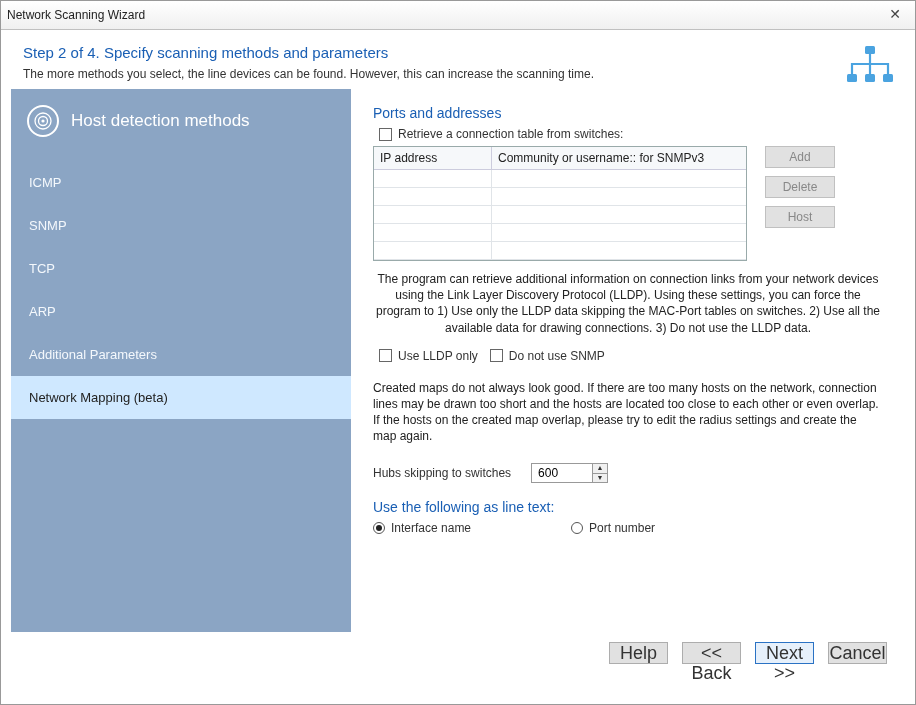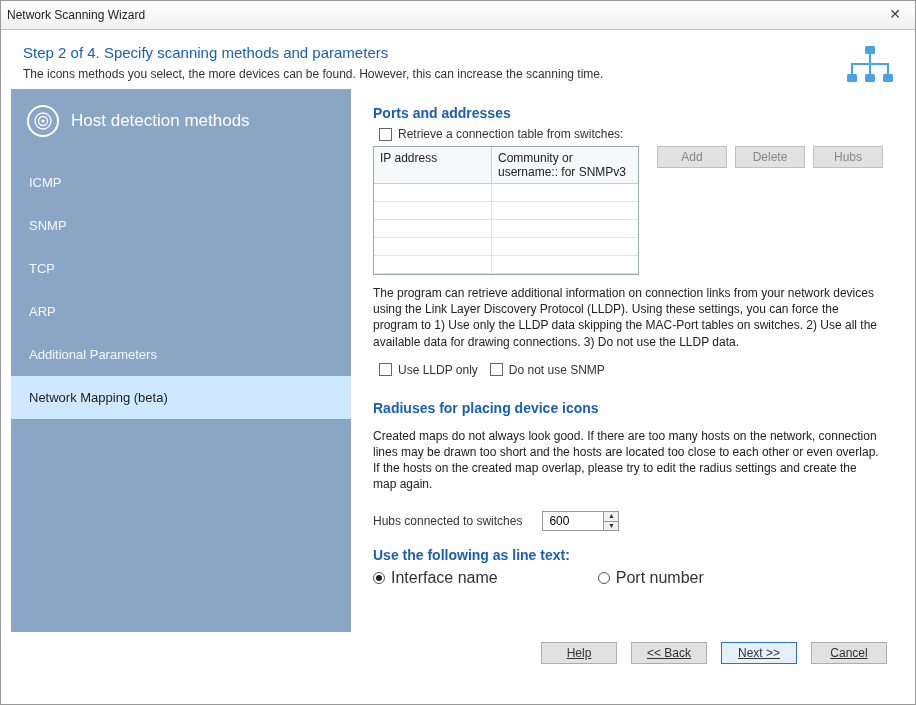--- a/index.html
+++ b/index.html
@@ -12,62 +12,62 @@
 .step-desc { font-size: 12px; color: #333; }
 .header-icon { position: absolute; right: 20px; top: 14px; }
 .body-area { display: flex; height: 543px; margin: 0 10px; }
 .sidebar { width: 340px; background: #8ba5c4; color: #fff; display: flex; flex-direction: column; }
 .sidebar-head { display: flex; align-items: center; gap: 12px; padding: 16px 16px 24px 16px; text-align: right; }
 .sidebar-head-icon { width: 32px; height: 32px; border: 2px solid #fff; border-radius: 50%; display: flex; align-items: center; justify-content: center; }
 .sidebar-head-title { font-size: 17px; color: #fff; }
 .sidebar-item { padding: 14px 18px; font-size: 13px; color: #f4f8fc; cursor: default; }
 .sidebar-item.active { background: #cfe8ff; color: #222; }
 .content { flex: 1; padding: 14px 22px 4px 22px; overflow: auto; }
-.section-title { color: #1a5fb4; font-size: 14px; margin: 2px 0 6px 0; font-weight: bold; }
+.section-title { color: #1a5fb4; font-size: 14px; margin: 2px 0 6px 0; }
 .checkbox-line { display: flex; align-items: center; gap: 6px; margin: 5px 6px; font-size: 12px; }
 .chk { width: 13px; height: 13px; border: 1px solid #666; background: #fff; display: inline-block; }
 .table-row { display: flex; }
-.table-side-btns { display: flex; flex-direction: row; gap: 8px; margin-left: 18px; }
+.table-side-btns { display: flex; flex-direction: column; gap: 8px; margin-left: 18px; }
 .table { border: 1px solid #9aa; width: 374px; }
 .th-row { display: flex; background: #f6f8fa; border-bottom: 1px solid #ccd; font-size: 12px; }
 .th { padding: 4px 6px; color: #222; }
 .th.ip { width: 118px; border-right: 1px solid #ccd; }
 .th.comm { flex: 1; }
 .td-row { display: flex; border-bottom: 1px solid #e0e4e8; height: 18px; }
 .td { padding: 2px 6px; }
 .td.ip { width: 118px; border-right: 1px solid #e0e4e8; }
 .td.comm { flex: 1; }
 .btn { width: 70px; height: 22px; background: #e1e1e1; border: 1px solid #c0c0c0; color: #888; text-align: center; line-height: 20px; font-size: 12px; cursor: default; }
-.lldp-para { font-size: 12px; color: #222; margin: 10px 0 8px 0; line-height: 1.35; }
+.lldp-para { font-size: 12px; color: #222; margin: 10px 0 8px 0; line-height: 1.35; text-align: center; }
 .lldp-checks { display: flex; }
 .sec2-para { font-size: 12px; color: #222; line-height: 1.35; margin: 12px 0 18px 0; }
 .hubs-line { display: flex; align-items: center; gap: 20px; font-size: 12px; margin-bottom: 16px; }
 .spinner { display: flex; align-items: center; }
 .spinner-input { width: 62px; height: 20px; border: 1px solid #999; padding: 2px 6px; font-size: 12px; text-align: left; }
 .spinner-btns { display: flex; flex-direction: column; border: 1px solid #999; border-left: none; }
 .spinner-btns div { width: 14px; height: 9px; font-size: 7px; line-height: 7px; text-align: center; background: #f0f0f0; color: #333; }
 .radio-line { display: flex; gap: 100px; margin-top: 6px; }
-.radio-item { display: flex; align-items: center; gap: 6px; font-size: 16px; }
+.radio-item { display: flex; align-items: center; gap: 6px; font-size: 12px; }
 .radio { width: 12px; height: 12px; border: 1px solid #555; border-radius: 50%; display: inline-flex; align-items: center; justify-content: center; }
 .radio.checked::after { content: ""; width: 6px; height: 6px; border-radius: 50%; background: #222; }
 .footer { display: flex; justify-content: flex-end; gap: 14px; padding: 10px 28px; }
-.fbtn { width: 76px; height: 22px; border: 1px solid #adadad; background: #e1e1e1; text-align: center; line-height: 20px; font-size: 12px; cursor: default; text-decoration: underline; }
+.fbtn { width: 59px; height: 22px; border: 1px solid #adadad; background: #e1e1e1; text-align: center; line-height: 20px; font-size: 18px; cursor: default; }
 .fbtn.primary { border: 1.5px solid #2a72c4; background: #e6f0fb; }
 </style>
 </head>
 <body>
 
 <div class="titlebar">
   <span class="titlebar-text">Network Scanning Wizard</span>
   <span class="close-x">✕</span>
 </div>
 
 <div class="header-area">
   <div class="step-title">Step 2 of 4. Specify scanning methods and parameters</div>
-  <div class="step-desc">The icons methods you select, the more devices can be found. However, this can increase the scanning time.</div>
+  <div class="step-desc">The more methods you select, the line devices can be found. However, this can increase the scanning time.</div>
   <div class="header-icon">
     <svg width="52" height="42" viewBox="0 0 52 42">
       <rect x="22" y="2" width="10" height="8" rx="1.5" fill="#4aa3e0"></rect>
       <rect x="4" y="30" width="10" height="8" rx="1.5" fill="#4aa3e0"></rect>
       <rect x="22" y="30" width="10" height="8" rx="1.5" fill="#4aa3e0"></rect>
       <rect x="40" y="30" width="10" height="8" rx="1.5" fill="#4aa3e0"></rect>
       <path d="M27 10 V20 M9 30 V20 H45 V30 M27 20 V30" stroke="#4aa3e0" stroke-width="2.2" fill="none"></path>
     </svg>
   </div>
 </div>
@@ -123,42 +123,41 @@
             <div class="td comm"></div>
           </div>
         <div class="td-row">
             <div class="td ip"></div>
             <div class="td comm"></div>
           </div>
       </div>
       <div class="table-side-btns">
         <div class="btn">Add</div>
         <div class="btn">Delete</div>
-        <div class="btn">Hubs</div>
+        <div class="btn">Host</div>
       </div>
     </div>
 
     <div class="lldp-para">The program can retrieve additional information on connection links from your network devices using the Link Layer Discovery Protocol (LLDP). Using these settings, you can force the program to 1) Use only the LLDP data skipping the MAC-Port tables on switches. 2) Use all the available data for drawing connections. 3) Do not use the LLDP data.</div>
 
     <div class="lldp-checks">
       <div class="checkbox-line">
         <span class="chk"></span>
         <span>Use LLDP only</span>
       </div>
       <div class="checkbox-line">
         <span class="chk"></span>
         <span>Do not use SNMP</span>
       </div>
     </div>
 
-    <div class="section-title" style="margin-top:18px;">Radiuses for placing device icons</div>
     <div class="sec2-para">Created maps do not always look good. If there are too many hosts on the network, connection lines may be drawn too short and the hosts are located too close to each other or even overlap. If the hosts on the created map overlap, please try to edit the radius settings and create the map again.</div>
 
     <div class="hubs-line">
-      <span>Hubs connected to switches</span>
+      <span>Hubs skipping to switches</span>
       <span class="spinner">
         <input class="spinner-input" value="600" style="">
         <span class="spinner-btns">
           <div>▲</div>
           <div style="border-top:1px solid #999;">▼</div>
         </span>
       </span>
     </div>
 
     <div class="section-title">Use the following as line text:</div>

